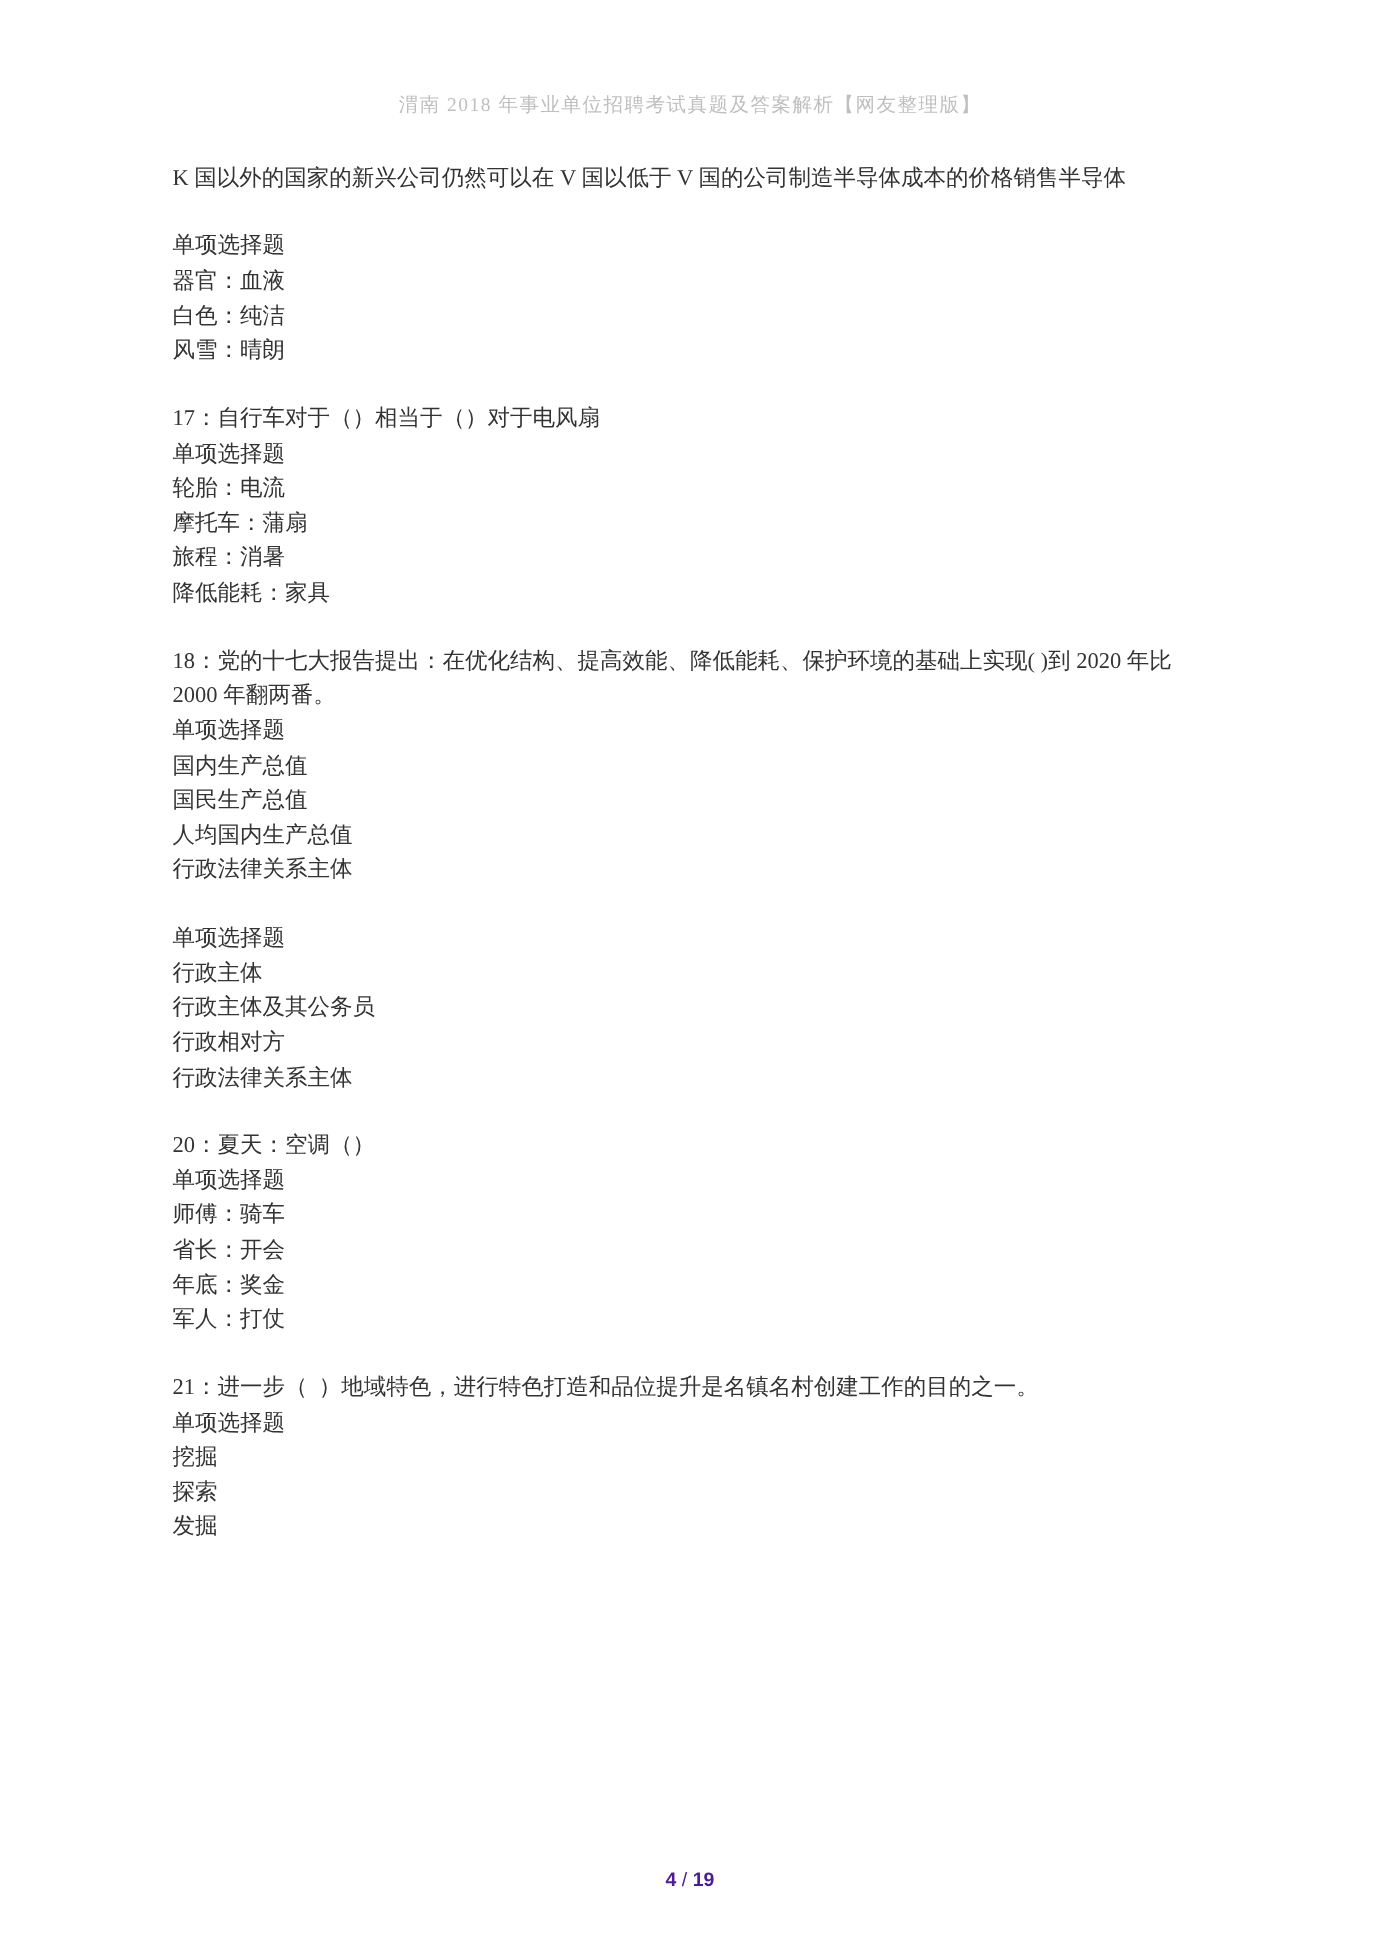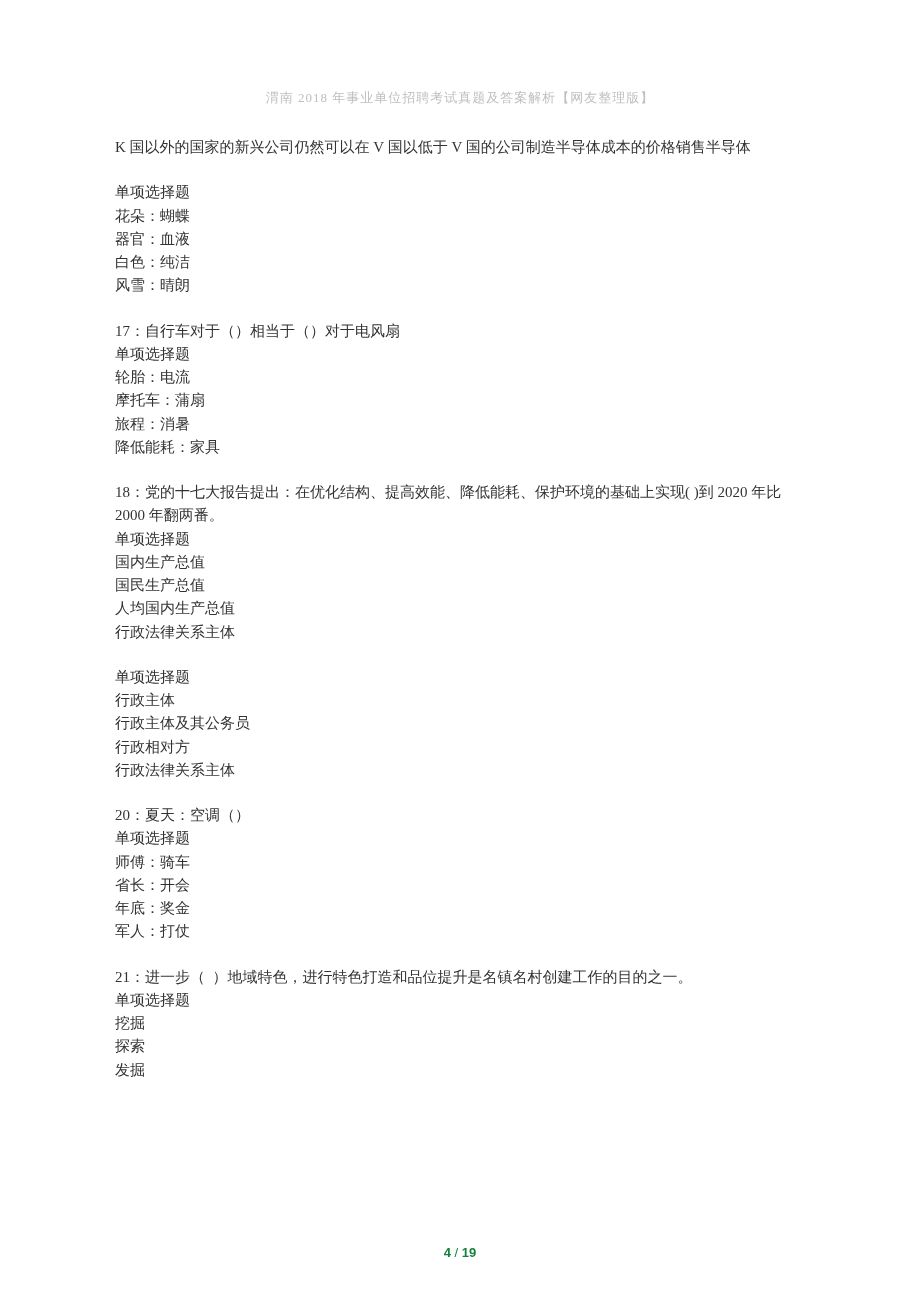--- a/index.html
+++ b/index.html
@@ -11,21 +11,20 @@
     height: 1302px;
     position: relative;
     box-sizing: border-box;
   }
   .page {
     padding: 60px 115px 40px 115px;
     box-sizing: border-box;
     color: #333333;
     font-size: 15px;
     line-height: 1.55;
-    margin-top: 28px;
   }
   .header {
     text-align: center;
     color: #bfbfbf;
     font-size: 13px;
     letter-spacing: 1px;
     margin-bottom: 28px;
   }
   .block {
     margin-bottom: 22px;
@@ -34,40 +33,39 @@
     white-space: pre-wrap;
   }
   .footer {
     position: absolute;
     bottom: 42px;
     left: 0;
     right: 0;
     text-align: center;
     font-family: Arial, sans-serif;
     font-size: 13px;
-    color: #15803d;
+    color: #4c1d95;
   }
   .footer .cur {
     font-weight: bold;
   }
 </style>
 </head>
 <body>
 
 <div class="page">
 
   <div class="header">渭南 2018 年事业单位招聘考试真题及答案解析【网友整理版】</div>
 
   <div class="block">
     <div class="line">K 国以外的国家的新兴公司仍然可以在 V 国以低于 V 国的公司制造半导体成本的价格销售半导体</div>
   </div>
 
   <div class="block">
     <div class="line">单项选择题</div>
-    <div class="line">花朵：蝴蝶</div>
     <div class="line">器官：血液</div>
     <div class="line">白色：纯洁</div>
     <div class="line">风雪：晴朗</div>
   </div>
 
   <div class="block">
     <div class="line">17：自行车对于（）相当于（）对于电风扇</div>
     <div class="line">单项选择题</div>
     <div class="line">轮胎：电流</div>
     <div class="line">摩托车：蒲扇</div>

